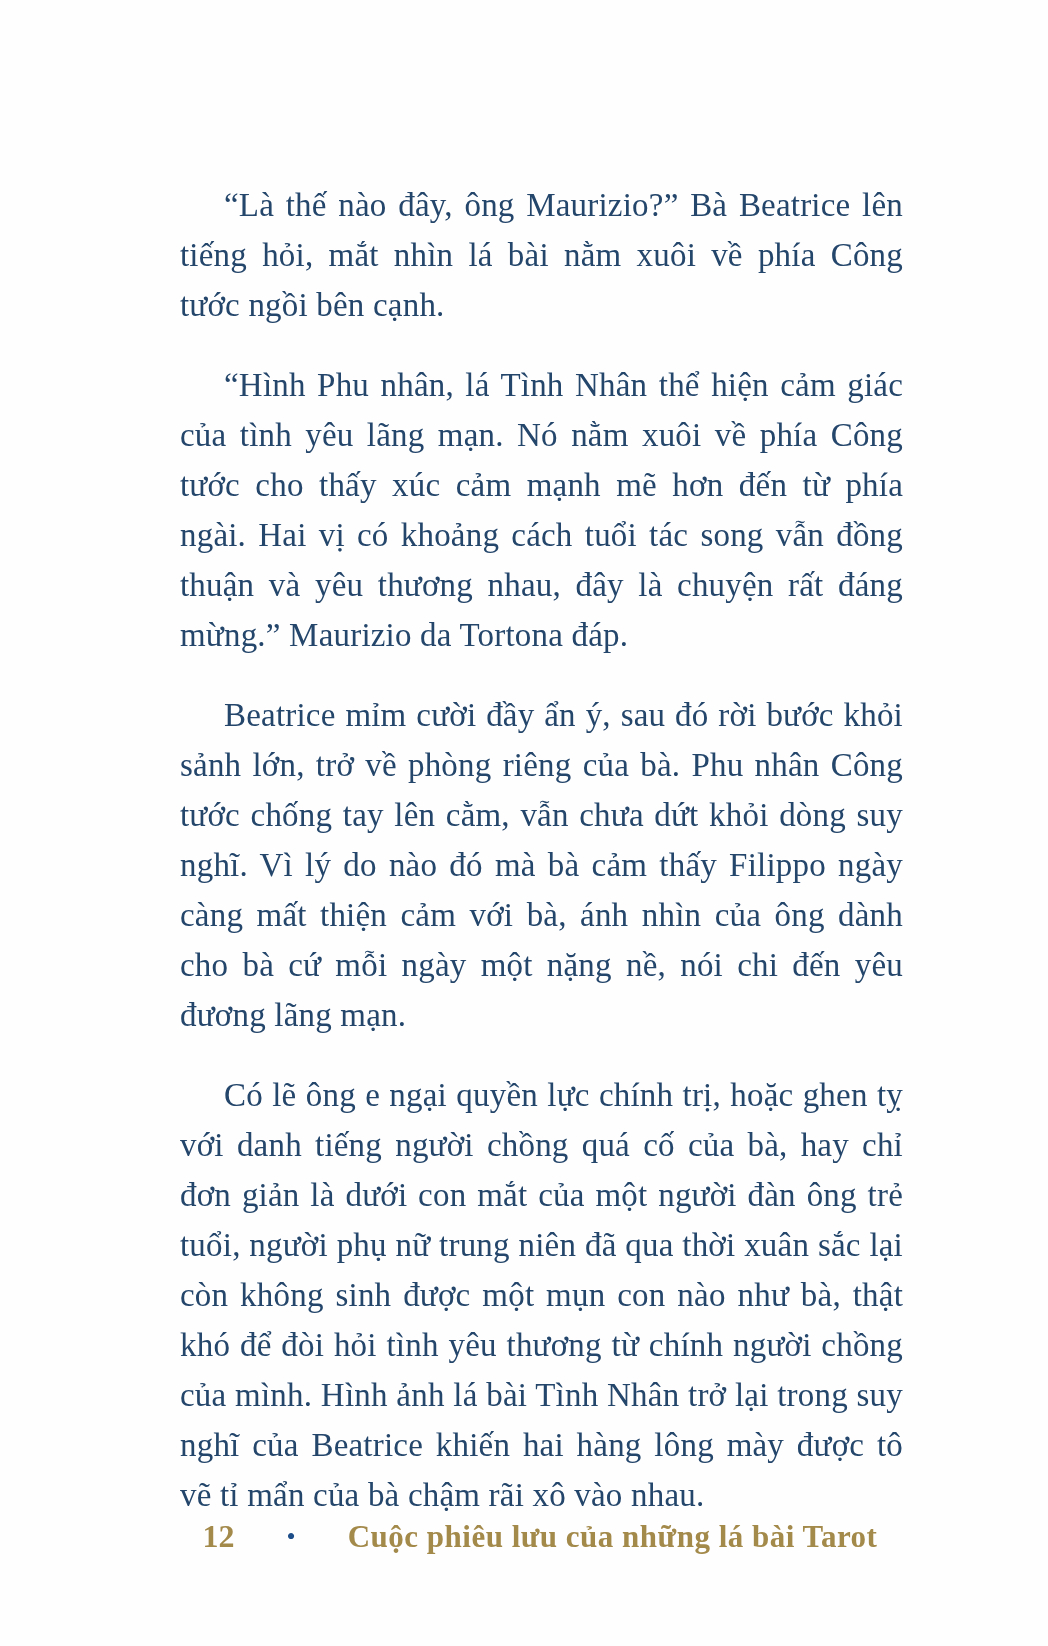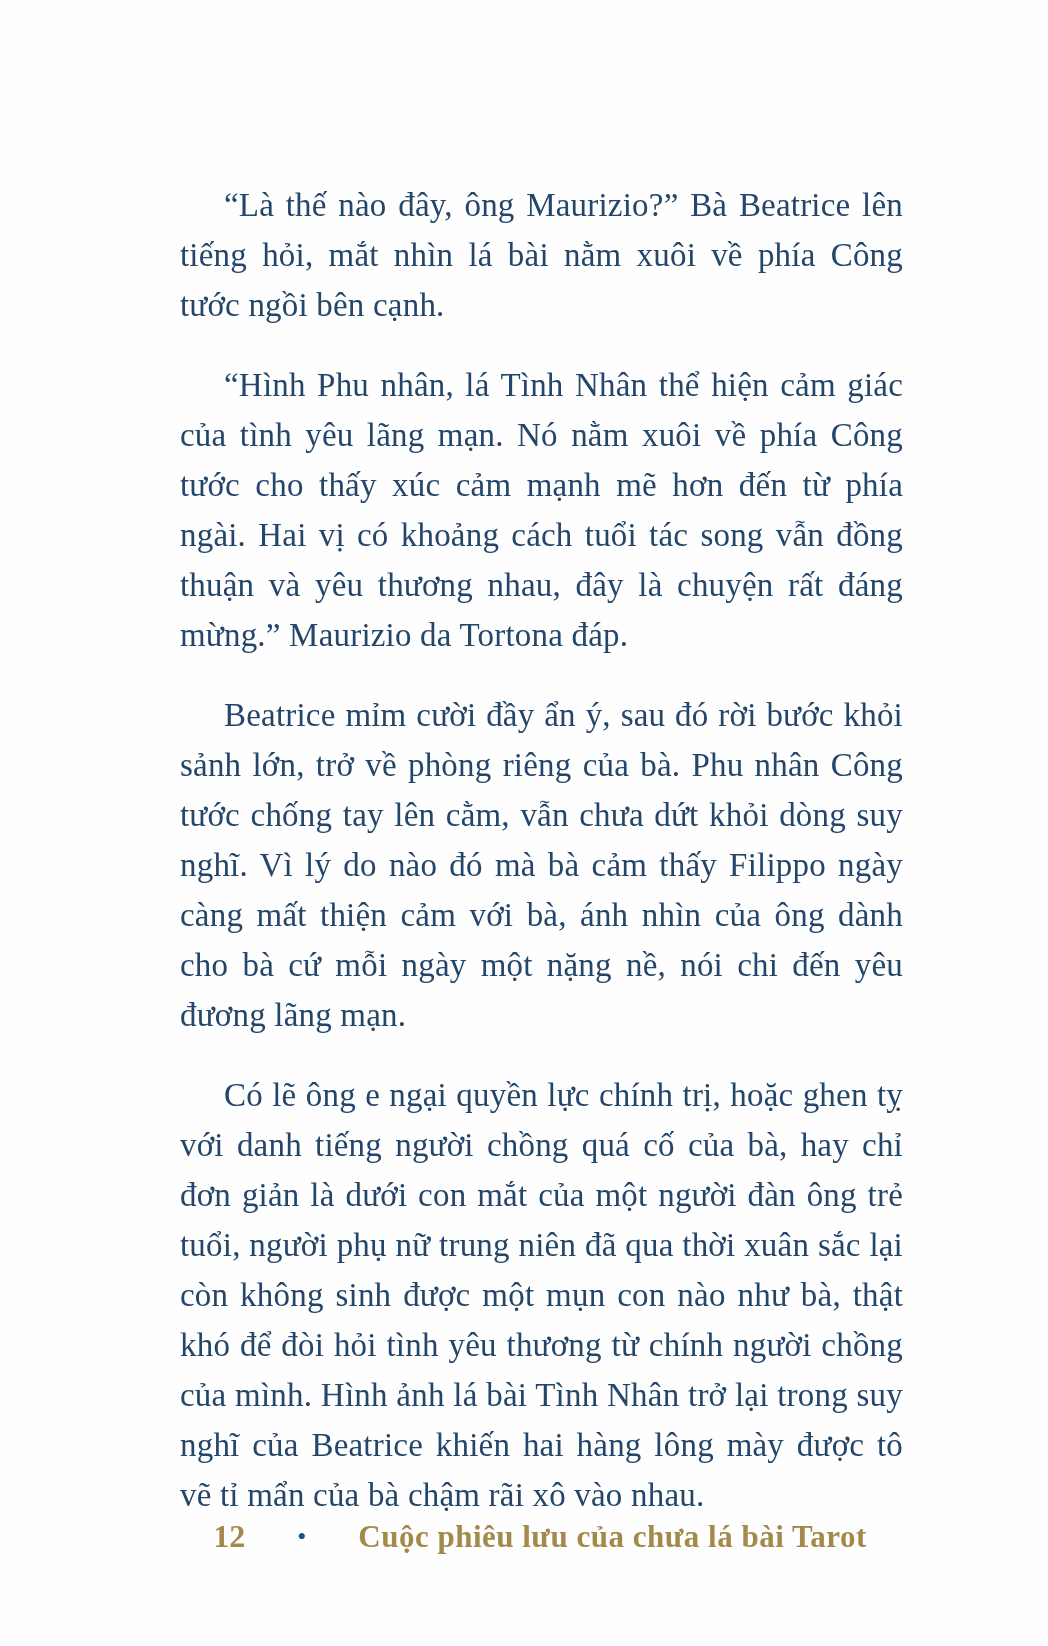--- a/index.html
+++ b/index.html
@@ -72,16 +72,16 @@
   <main class="text-block">
     <p class="para">“Là thế nào đây, ông Maurizio?” Bà Beatrice lên tiếng hỏi, mắt nhìn lá bài nằm xuôi về phía Công tước ngồi bên cạnh.</p>
     <p class="para">“Hình Phu nhân, lá Tình Nhân thể hiện cảm giác của tình yêu lãng mạn. Nó nằm xuôi về phía Công tước cho thấy xúc cảm mạnh mẽ hơn đến từ phía ngài. Hai vị có khoảng cách tuổi tác song vẫn đồng thuận và yêu thương nhau, đây là chuyện rất đáng mừng.” Maurizio da Tortona đáp.</p>
     <p class="para">Beatrice mỉm cười đầy ẩn ý, sau đó rời bước khỏi sảnh lớn, trở về phòng riêng của bà. Phu nhân Công tước chống tay lên cằm, vẫn chưa dứt khỏi dòng suy nghĩ. Vì lý do nào đó mà bà cảm thấy Filippo ngày càng mất thiện cảm với bà, ánh nhìn của ông dành cho bà cứ mỗi ngày một nặng nề, nói chi đến yêu đương lãng mạn.</p>
     <p class="para">Có lẽ ông e ngại quyền lực chính trị, hoặc ghen tỵ với danh tiếng người chồng quá cố của bà, hay chỉ đơn giản là dưới con mắt của một người đàn ông trẻ tuổi, người phụ nữ trung niên đã qua thời xuân sắc lại còn không sinh được một mụn con nào như bà, thật khó để đòi hỏi tình yêu thương từ chính người chồng của mình. Hình ảnh lá bài Tình Nhân trở lại trong suy nghĩ của Beatrice khiến hai hàng lông mày được tô vẽ tỉ mẩn của bà chậm rãi xô vào nhau.</p>
   </main>
 
   <footer class="footer">
     <span class="page-number">12</span>
     <span class="bullet">•</span>
-    <span class="book-title">Cuộc phiêu lưu của chưa lá bài Tarot</span>
+    <span class="book-title">Cuộc phiêu lưu của những lá bài Tarot</span>
   </footer>
 
 </div>
 
 </body></html>

